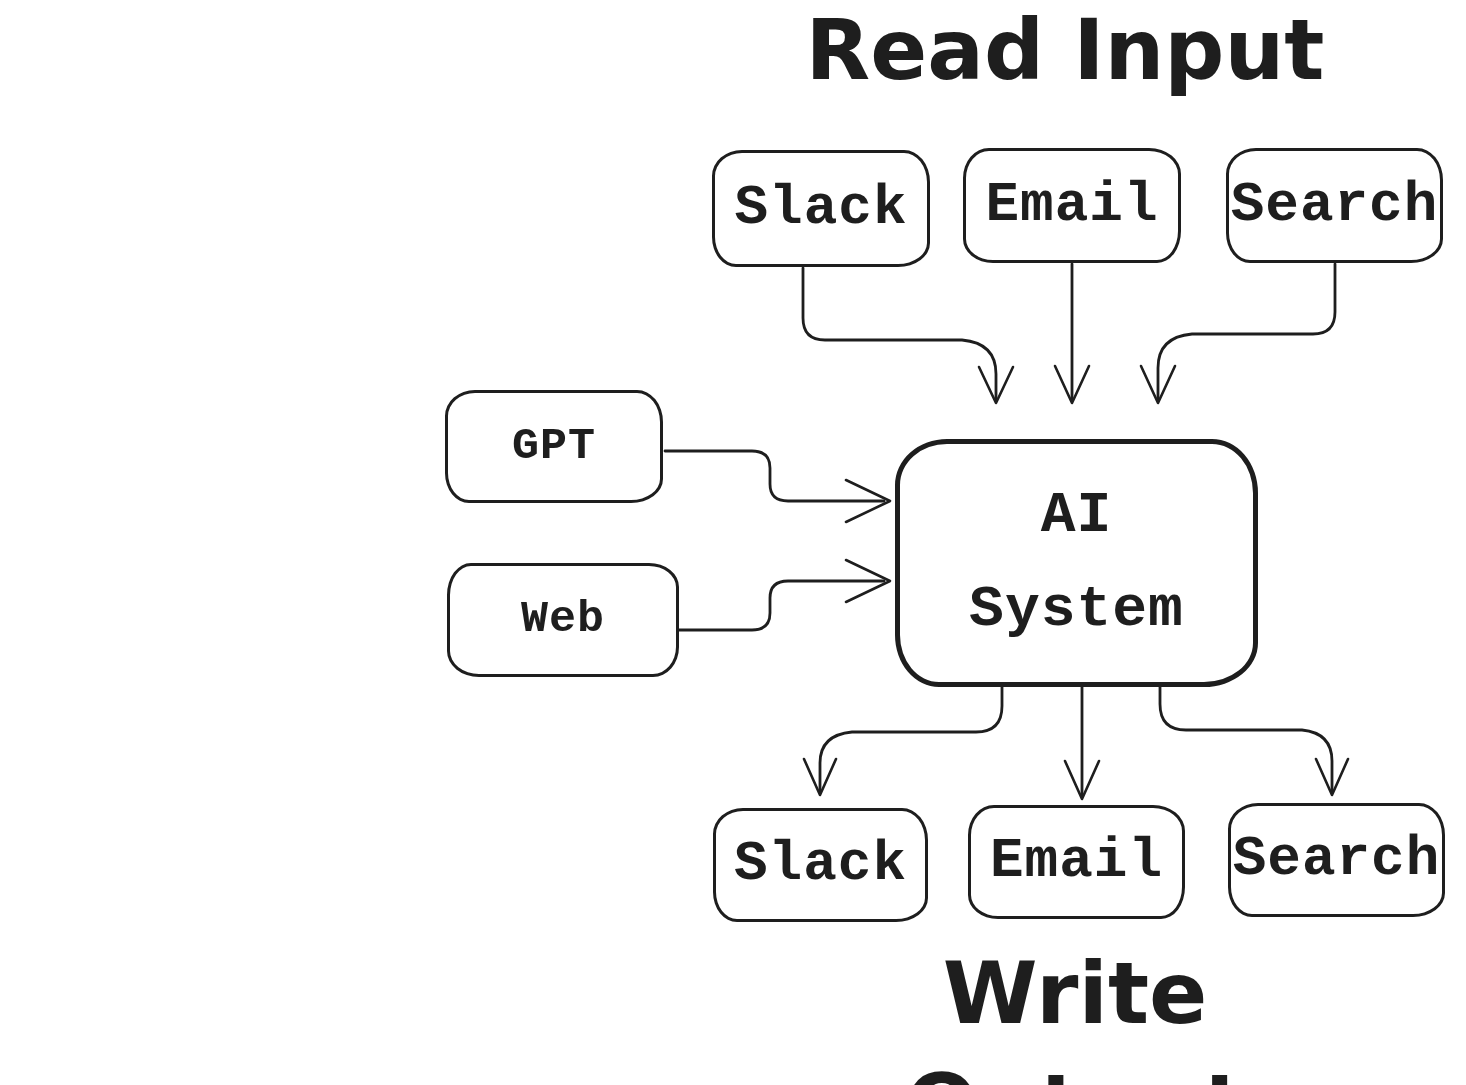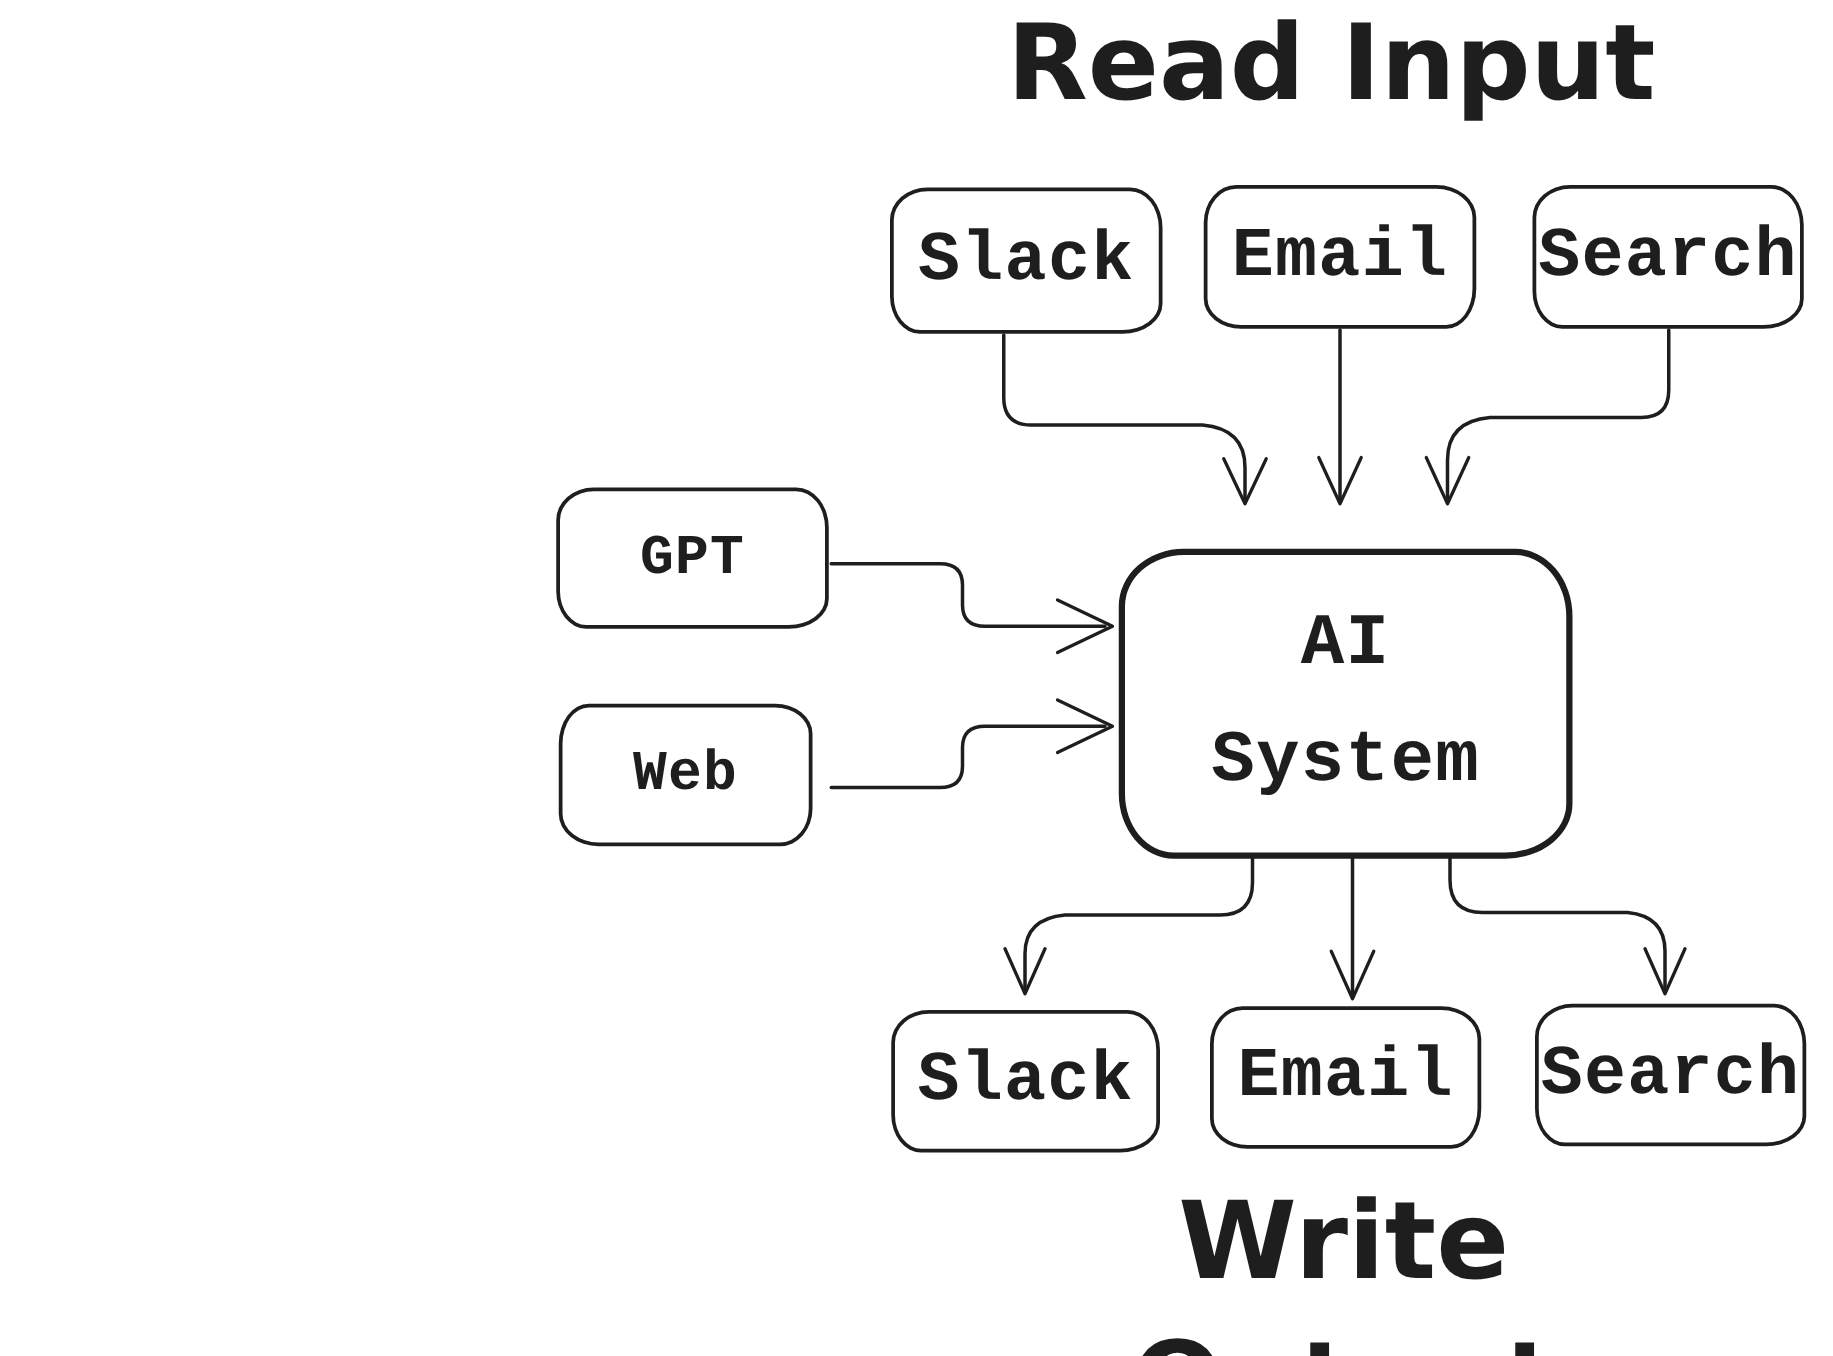--- a/index.html
+++ b/index.html
@@ -51,21 +51,21 @@
     white-space: pre-line;
     line-height: 1.6;
     font-family: Liberation Mono, monospace;
   }
   
   .n-in-slack   { left: 712px;  top: 150px; width: 218px; height: 117px; }
   .n-in-email   { left: 963px;  top: 148px; width: 218px; height: 115px; border-radius: 26px 32px 24px 30px / 30px 26px 32px 24px; }
   .n-in-search  { left: 1226px; top: 148px; width: 217px; height: 115px; }
   
   .n-gpt        { left: 445px;  top: 390px; width: 218px; height: 113px; }
-  .n-web        { left: 447px;  top: 563px; width: 203px; height: 114px; border-radius: 24px 30px 26px 32px / 32px 24px 30px 26px; }
+  .n-web        { left: 447px;  top: 563px; width: 232px; height: 114px; border-radius: 24px 30px 26px 32px / 32px 24px 30px 26px; }
   .n-gpt .node-label, .n-web .node-label { font-size: 45px; }
   
   .n-ai {
     left: 895px; top: 410px; width: 363px; height: 248px;
     border-width: 5px;
     border-radius: 52px 46px 54px 44px / 46px 54px 44px 52px;
     margin-top: 29px;
   }
   .n-ai .node-label { font-size: 58px; line-height: 1.62; }
   

